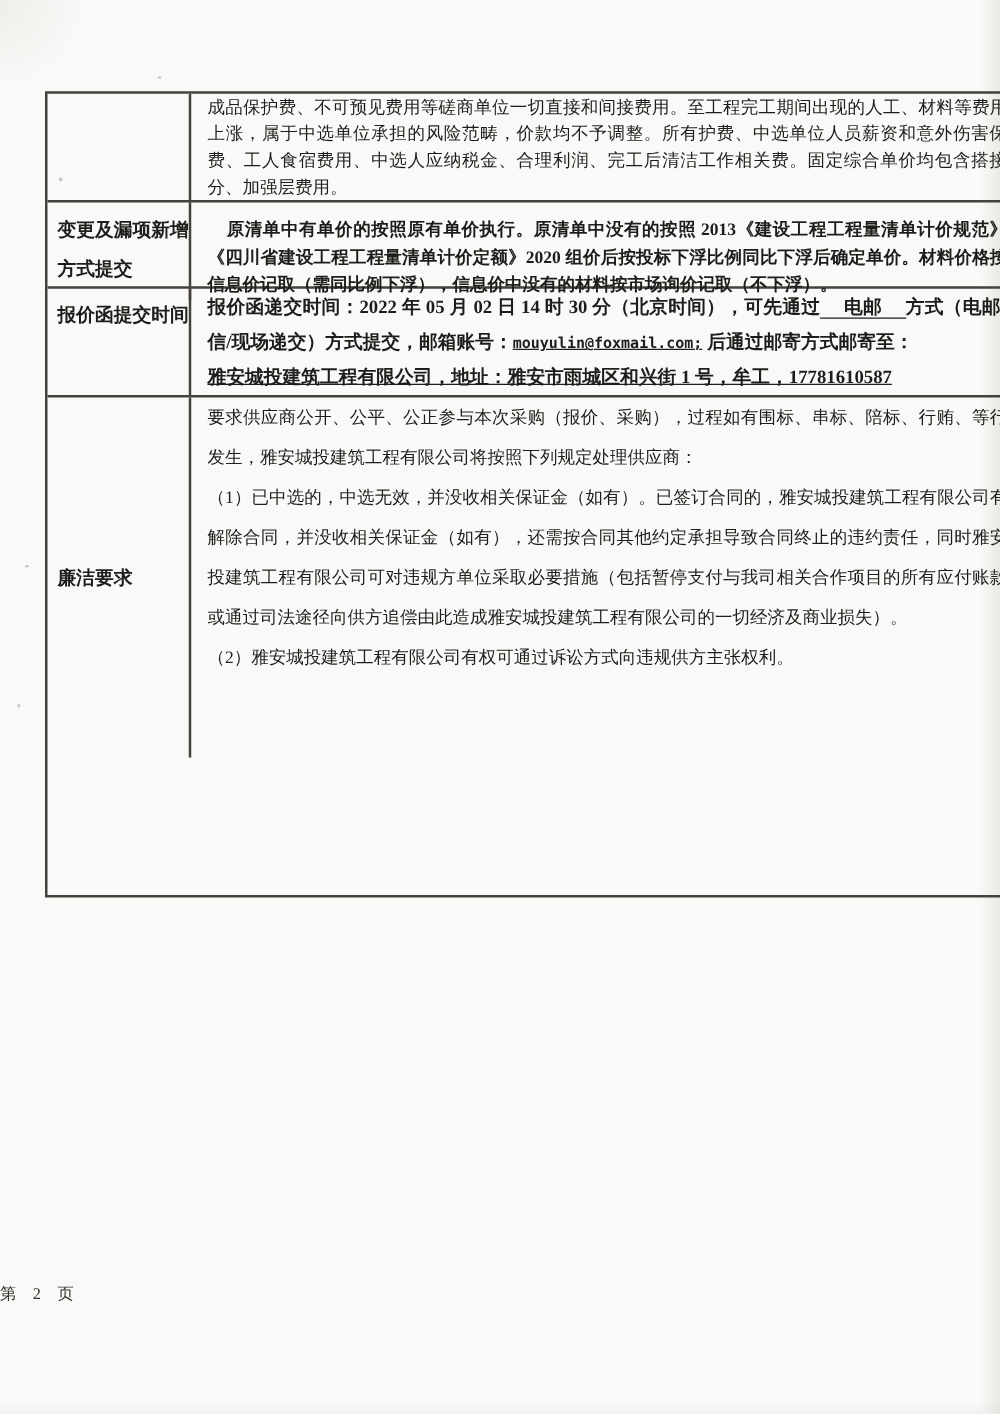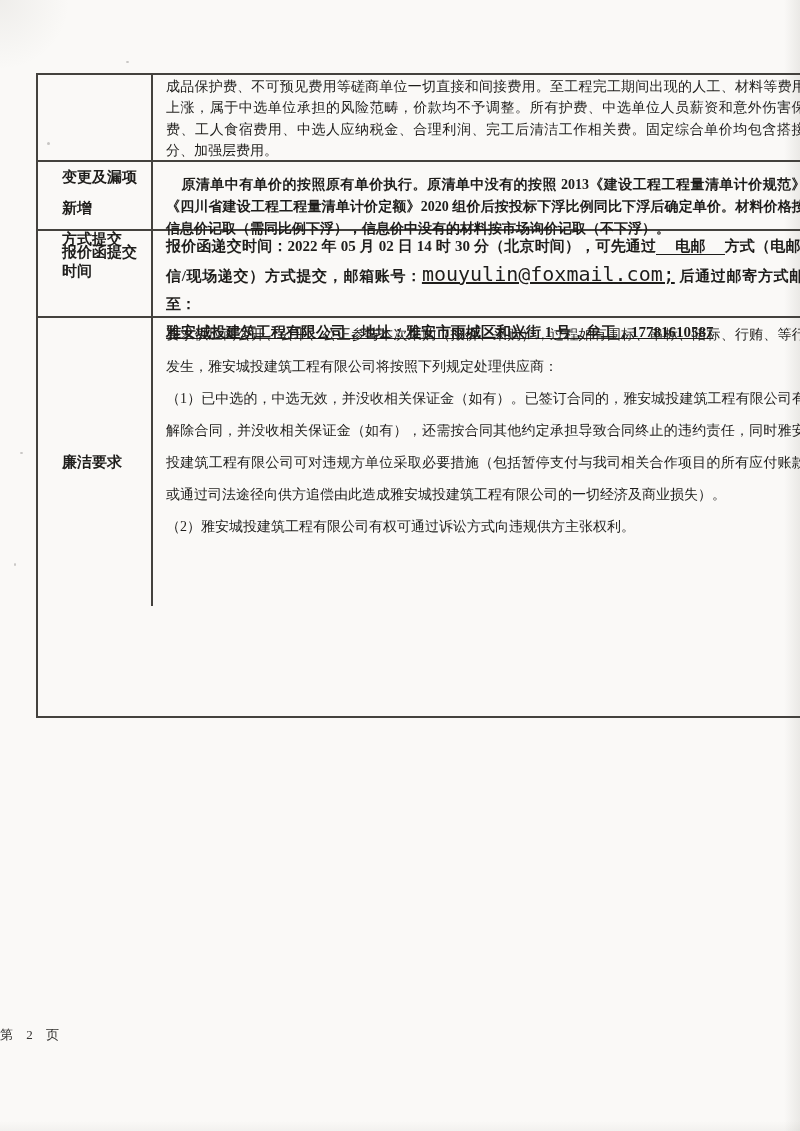--- a/index.html
+++ b/index.html
@@ -38,21 +38,21 @@
   .r2 { height: 69px; }
   .r3 { height: 87px; }
   .r4 { height: 110px; }
   .r5 { height: 290px; }
 
   .cell-label {
     border-right: 2px solid #44423e;
     font-weight: bold;
     font-size: 15px;
     padding-left: 8px;
-    display: flex; flex-direction: column; justify-content: center; margin-left: 16px;
+    display: flex; flex-direction: column; justify-content: center;
   }
   .cell-label.v-top { justify-content: flex-start; }
   .r3 .cell-label.v-top { padding-top: 12px; }
   .r4 .cell-label.v-top { padding-top: 14px; }
   .r2 .cell-label div { line-height: 31px; }
 
   .cell-content {
     font-size: 14px;
     line-height: 21.4px;
     padding: 1px 9px 0 13px;
@@ -67,22 +67,22 @@
   }
   .r4 .cell-content { line-height: 21.5px; }
   .r5 .cell-content { line-height: 32px; padding-top: 1px; }
 
   .blank-underline {
     border-bottom: 1px solid #1e1d1b;
     padding: 0 19px;
   }
   .email-address {
     font-family: "DejaVu Sans Mono", monospace;
-    font-size: 20px;
-    font-weight: normal;
+    font-size: 12px;
+    font-weight: bold;
     text-decoration: underline;
     padding-right: 4px;
   }
   .mail-to-line { text-decoration: underline; }
 
   .page-footer {
     position: absolute;
     left: 0; top: 1026px;
     width: 100%;
     text-align: left;

